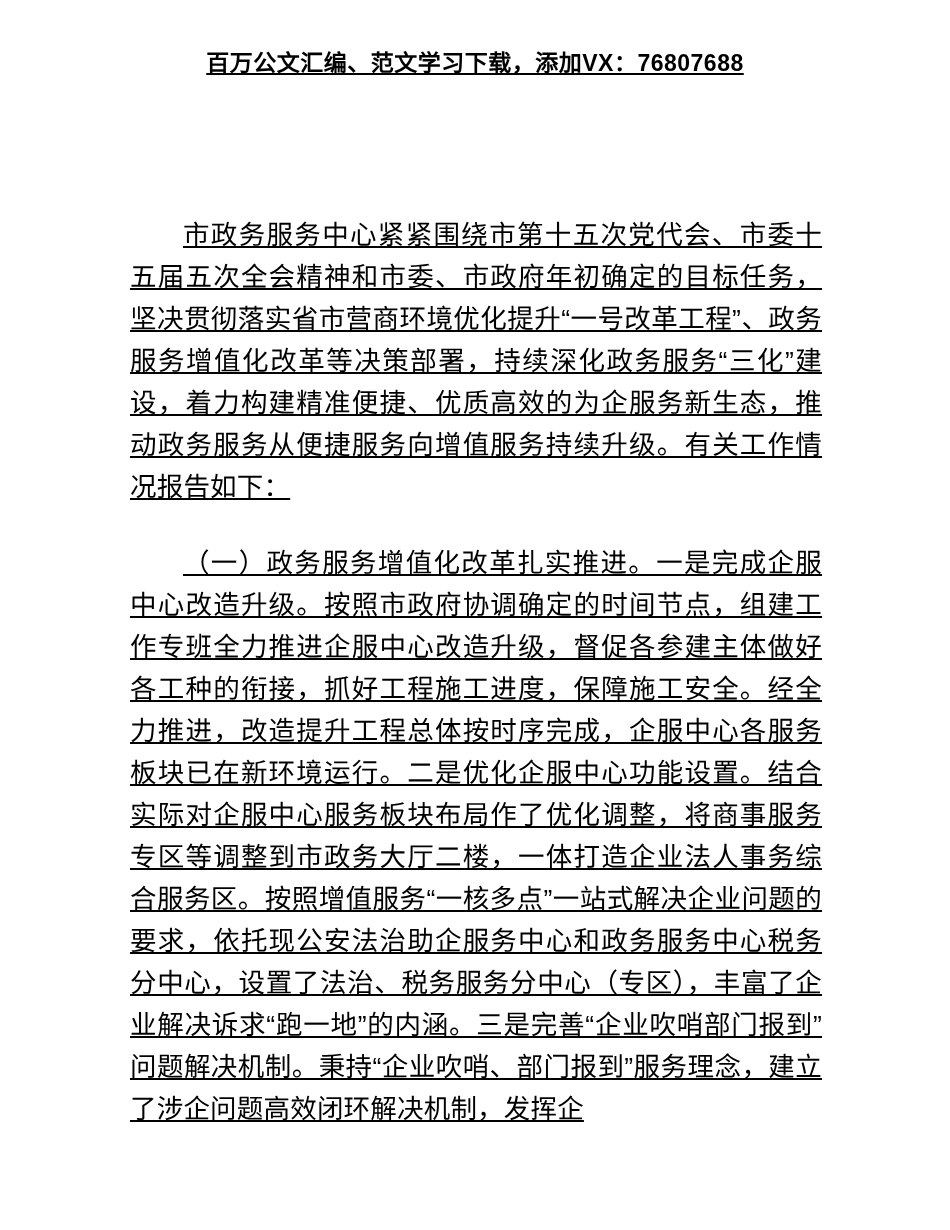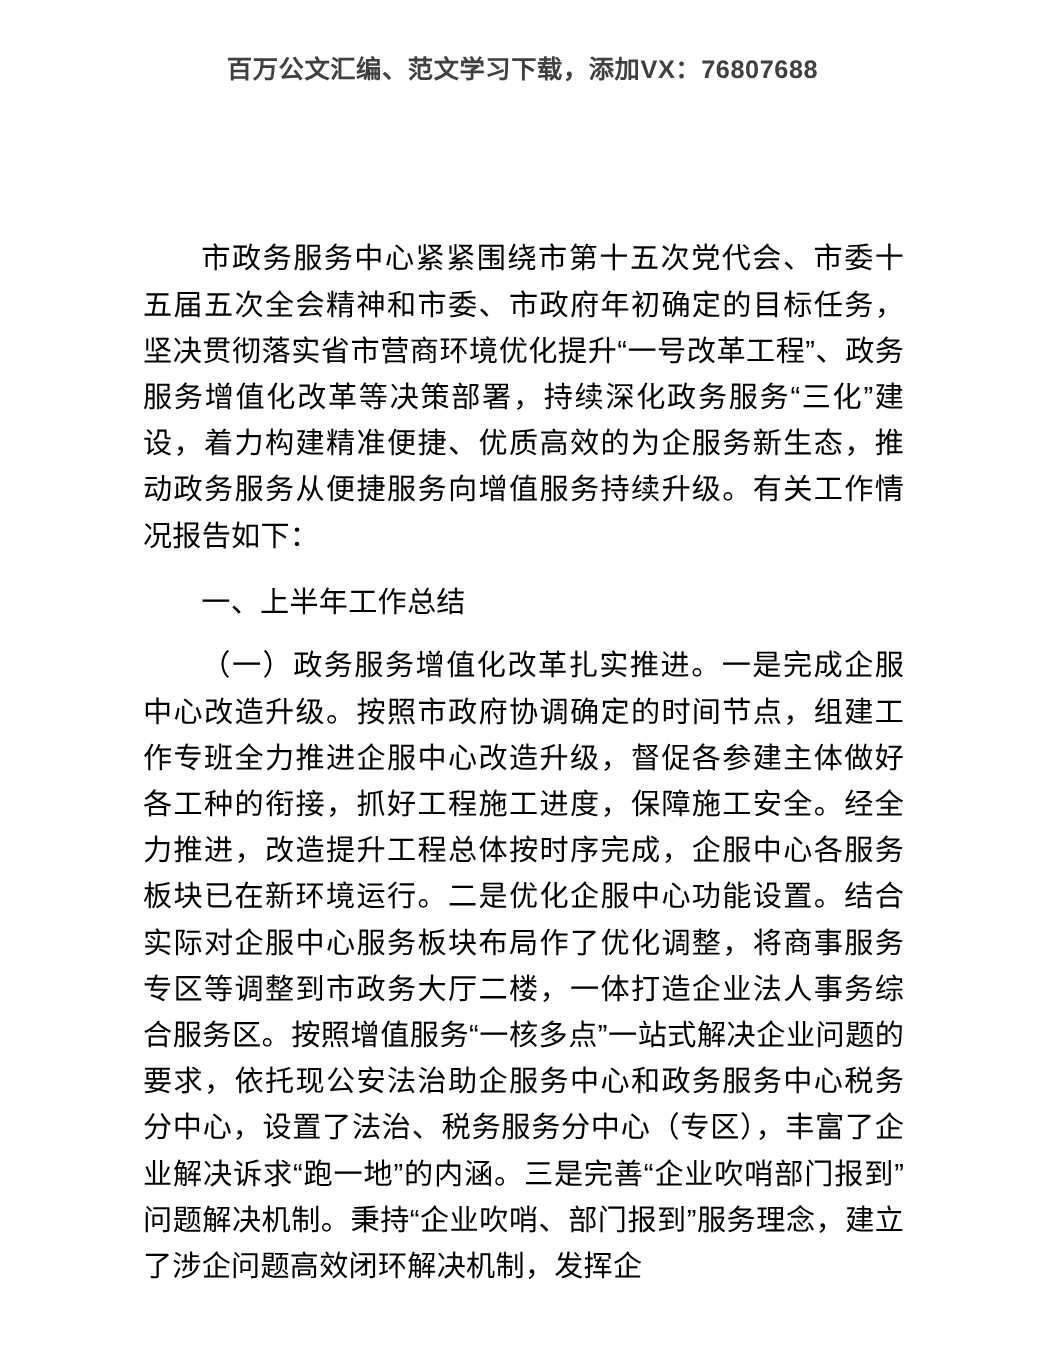--- a/index.html
+++ b/index.html
@@ -67,20 +67,21 @@
   .para {
     margin: 0;
     font-size: 26.5px;
     line-height: 42px;
     letter-spacing: 0.2px;
     text-align: justify;
     text-justify: inter-ideograph;
     text-indent: 2em;
     word-break: break-all;
     white-space: normal;
+    text-decoration: underline;
   }
 
   .section-heading {
     margin: 0;
     font-size: 26.5px;
     line-height: 42px;
     font-weight: normal;
     letter-spacing: 0.2px;
     text-indent: 2em;
     word-break: break-all;
@@ -89,31 +90,30 @@
   
   .gap-small { height: 16px; }
   .gap-med   { height: 18px; }
 </style>
 </head>
 <body>
 
 <div class="page" style="background: rgb(255, 255, 255); color: rgb(0, 0, 0);">
 
   <div class="promo-banner">
-    <span class="promo-text" style="color: #404040;">百万公文汇编、范文学习下载，添加VX：76807688</span>
+    <span class="promo-text" style="color: #000000; text-decoration: underline;">百万公文汇编、范文学习下载，添加VX：76807688</span>
   </div>
 
 
   <div class="body-text">
 
     <p class="para">市政务服务中心紧紧围绕市第十五次党代会、市委十五届五次全会精神和市委、市政府年初确定的目标任务，坚决贯彻落实省市营商环境优化提升“一号改革工程”、政务服务增值化改革等决策部署，持续深化政务服务“三化”建设，着力构建精准便捷、优质高效的为企服务新生态，推动政务服务从便捷服务向增值服务持续升级。有关工作情况报告如下：</p>
 
     <div class="gap-med"></div>
 
-    <h2 class="section-heading">一、上半年工作总结</h2>
 
     <div class="gap-small"></div>
 
     <p class="para">（一）政务服务增值化改革扎实推进。一是完成企服中心改造升级。按照市政府协调确定的时间节点，组建工作专班全力推进企服中心改造升级，督促各参建主体做好各工种的衔接，抓好工程施工进度，保障施工安全。经全力推进，改造提升工程总体按时序完成，企服中心各服务板块已在新环境运行。二是优化企服中心功能设置。结合实际对企服中心服务板块布局作了优化调整，将商事服务专区等调整到市政务大厅二楼，一体打造企业法人事务综合服务区。按照增值服务“一核多点”一站式解决企业问题的要求，依托现公安法治助企服务中心和政务服务中心税务分中心，设置了法治、税务服务分中心（专区），丰富了企业解决诉求“跑一地”的内涵。三是完善“企业吹哨部门报到”问题解决机制。秉持“企业吹哨、部门报到”服务理念，建立了涉企问题高效闭环解决机制，发挥企</p>
 
   </div>
 
 </div>
 
 </body></html>

